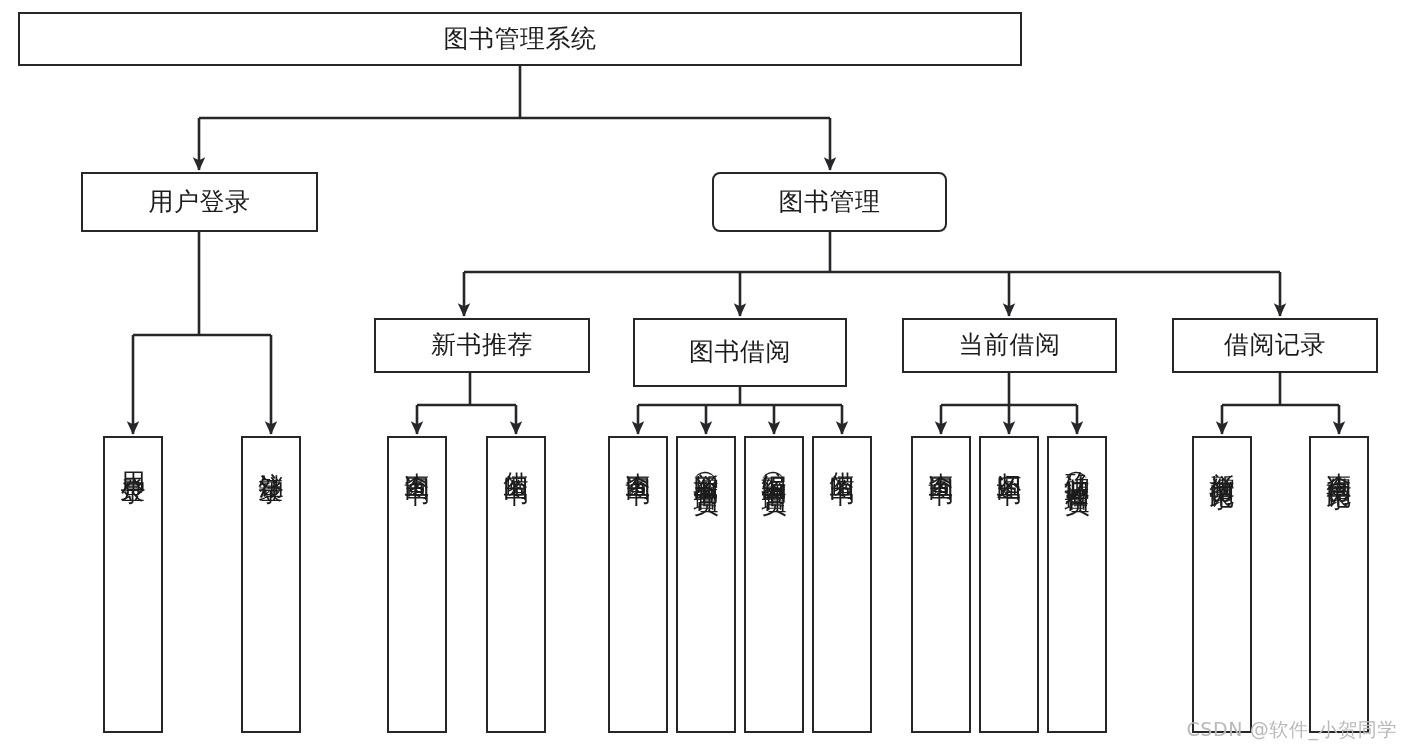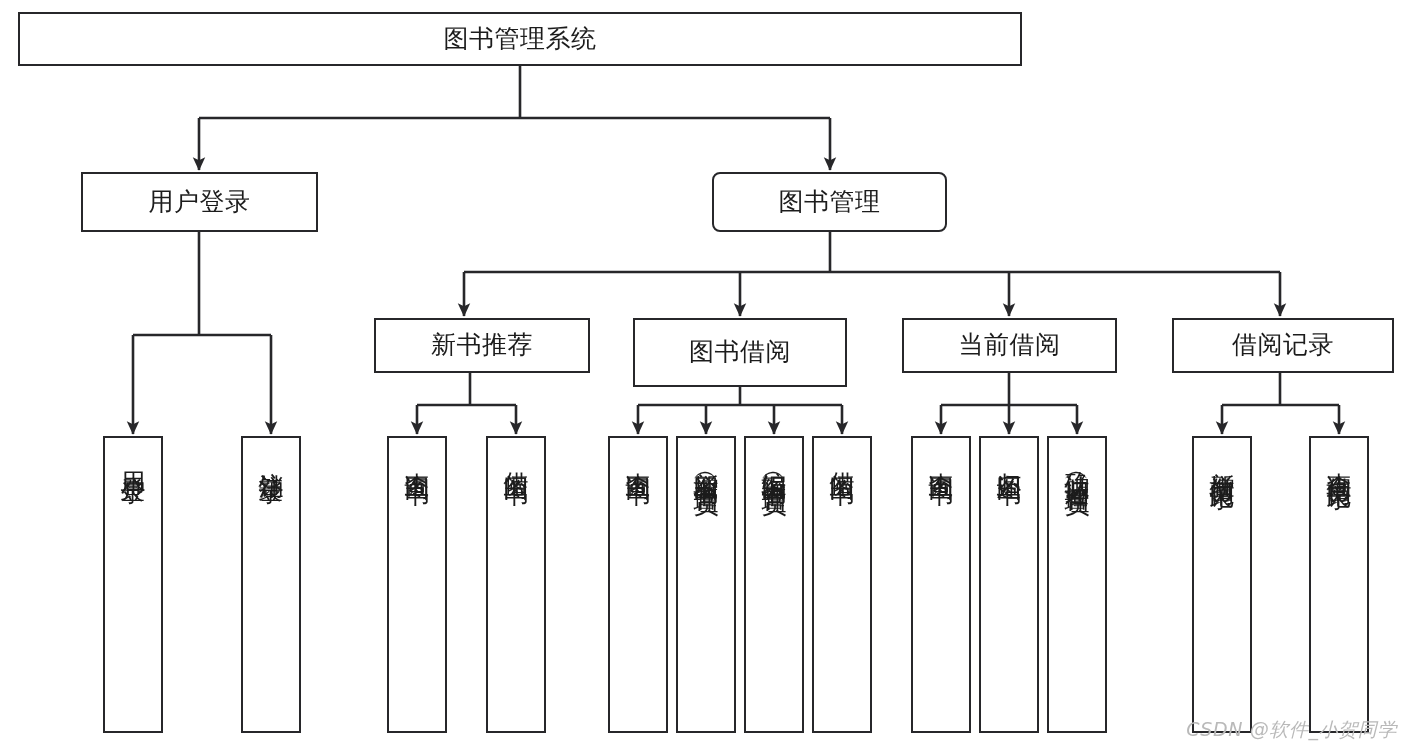--- a/index.html
+++ b/index.html
@@ -66,21 +66,20 @@
   .watermark {
     position: absolute;
     right: 8px;
     bottom: 4px;
     font-size: 19px;
     color: #b9b9b9;
     letter-spacing: 0.6px;
     z-index: 3;
     user-select: none;
     white-space: nowrap;
-    font-style: italic;
   }
 </style>
 </head>
 <body>
 
 <div id="diagram-root">
 
   <svg id="edges" viewBox="0 0 1405 747" xmlns="http://www.w3.org/2000/svg">
     <defs>
       <marker id="arw" viewBox="0 0 10 10" refX="9.4" refY="5" markerWidth="5.2" markerHeight="5.2" orient="auto-start-reverse">
@@ -150,21 +149,21 @@
   </div>
 
   <div class="node horiz" style="left:633px; top:318px; width:214px; height:69px;">
     <span class="node-label">图书借阅</span>
   </div>
 
   <div class="node horiz" style="left:902px; top:318px; width:215px; height:55px;">
     <span class="node-label">当前借阅</span>
   </div>
 
-  <div class="node horiz" style="left:1172px; top:318px; width:222px; height:55px;">
+  <div class="node horiz" style="left:1172px; top:318px; width:206px; height:55px;">
     <span class="node-label">借阅记录</span>
   </div>
 
   <div class="node vert" style="left:103px; top:436px; width:60px; height:297px;">
     <span class="node-label">用户登录</span>
   </div>
 
   <div class="node vert" style="left:241px; top:436px; width:60px; height:297px;">
     <span class="node-label">注销登录</span>
   </div>

